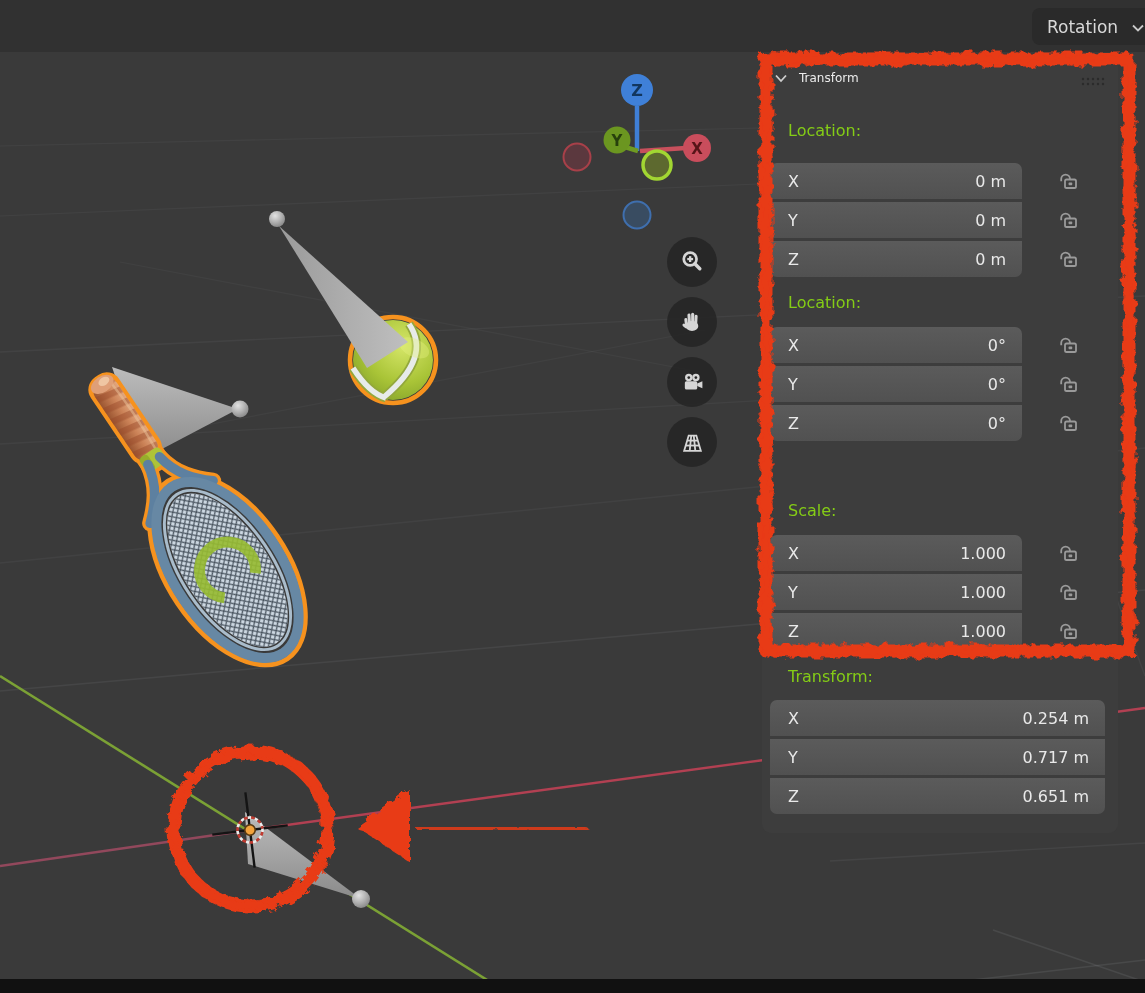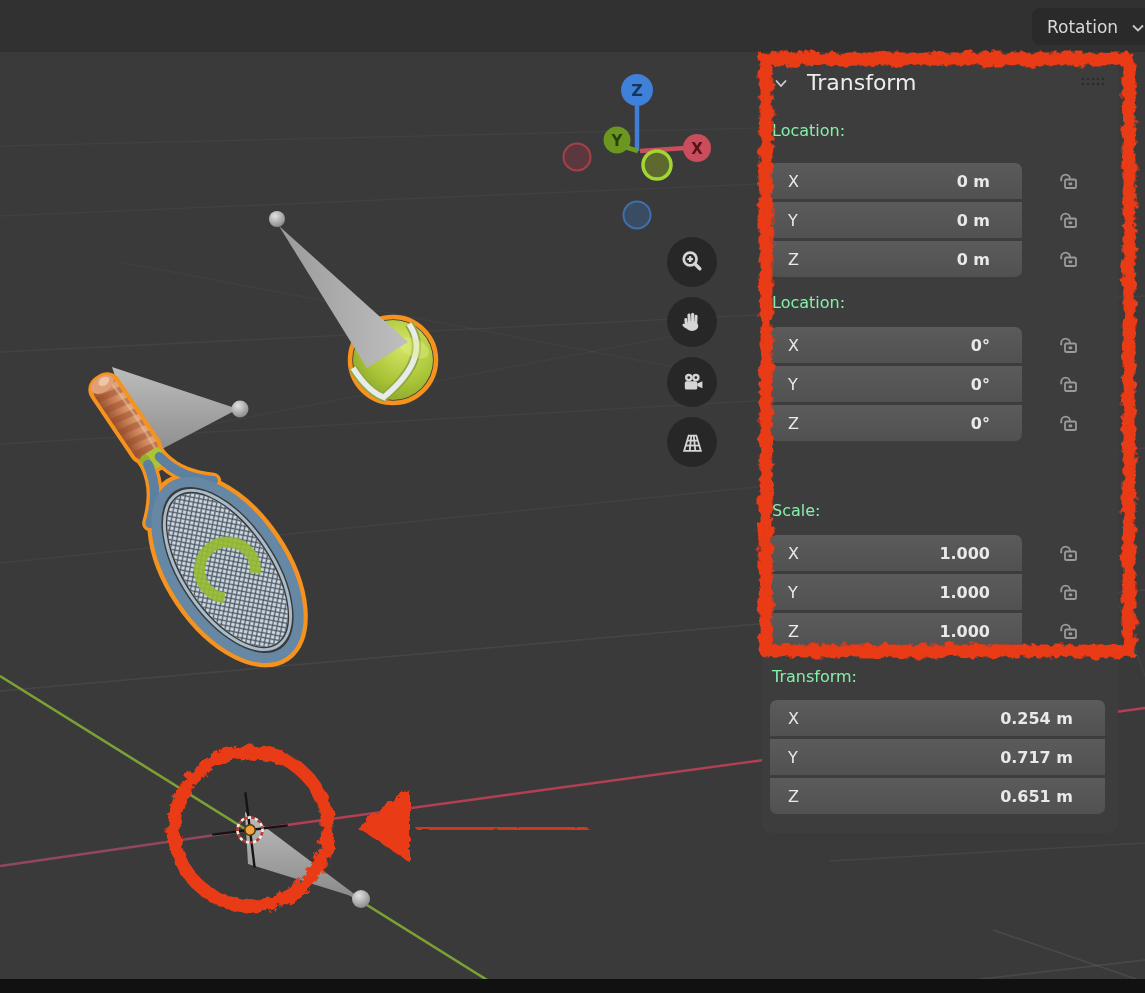--- a/index.html
+++ b/index.html
@@ -12,31 +12,31 @@
 stroke:#2a2a2a;border-radius:8px;display:flex;align-items:center;padding-left:15px;box-sizing:border-box;
     color:#d8d8d8;font-size:17px;z-index:2;}
   .options-btn .chev{margin-left:14px;margin-top:4px;}
 
   .tools{position:absolute;left:667px;top:237px;display:flex;flex-direction:column;gap:10px;z-index:2;}
   .tool-btn{width:50px;height:50px;border-radius:50%;background:rgba(36,36,36,.84);
     display:flex;align-items:center;justify-content:center;}
 
   .panel{position:absolute;left:762px;top:57px;width:356px;height:776px;background:#3d3d3d;
     border-radius:9px;z-index:2;color:#e9e9e9;}
-  .panel-header{position:absolute;left:11px;top:13px;display:flex;align-items:center;gap:18px;
-    color:#ececec;font-size:22px;}
+  .panel-header{position:absolute;left:11px;top:13px;display:flex;align-items:center;gap:10px;
+    color:#ececec;font-size:12px;}
   .grip{position:absolute;right:12px;top:19px;}
-  .sec-label{position:absolute;left:10px;color:#86efac;font-size:16px;}
+  .sec-label{position:absolute;left:26px;color:#84cc16;font-size:16px;}
   .fgroup{position:absolute;left:8px;width:252px;border-radius:7px;overflow:hidden;
     display:flex;flex-direction:column;gap:3px;}
   .fgroup.wide{width:335px;}
   .frow{height:36px;background:linear-gradient(#5b5b5b,#515151);display:flex;align-items:center;
     font-size:16px;color:#e9e9e9;flex:none;}
   .frow .axis{padding-left:18px;}
-  .frow .val{margin-left:auto;padding-right:32px;font-weight:bold;}
+  .frow .val{margin-left:auto;padding-right:16px;}
   .locks{position:absolute;left:294px;display:flex;flex-direction:column;gap:15px;}
   .dropdown{position:absolute;left:8px;top:392px;width:337px;height:36px;
     background:linear-gradient(#2c2c2c,#212121);border-radius:7px;display:flex;align-items:center;
     color:#dedede;font-size:16px;padding-left:16px;box-sizing:border-box;}
   .dropdown .chev{margin-left:auto;margin-right:12px;margin-top:4px;}
 
   .bottom-bar{position:absolute;left:0;bottom:0;width:1145px;height:14px;background:#111;z-index:3;}
 </style>
 </head>
 <body>

